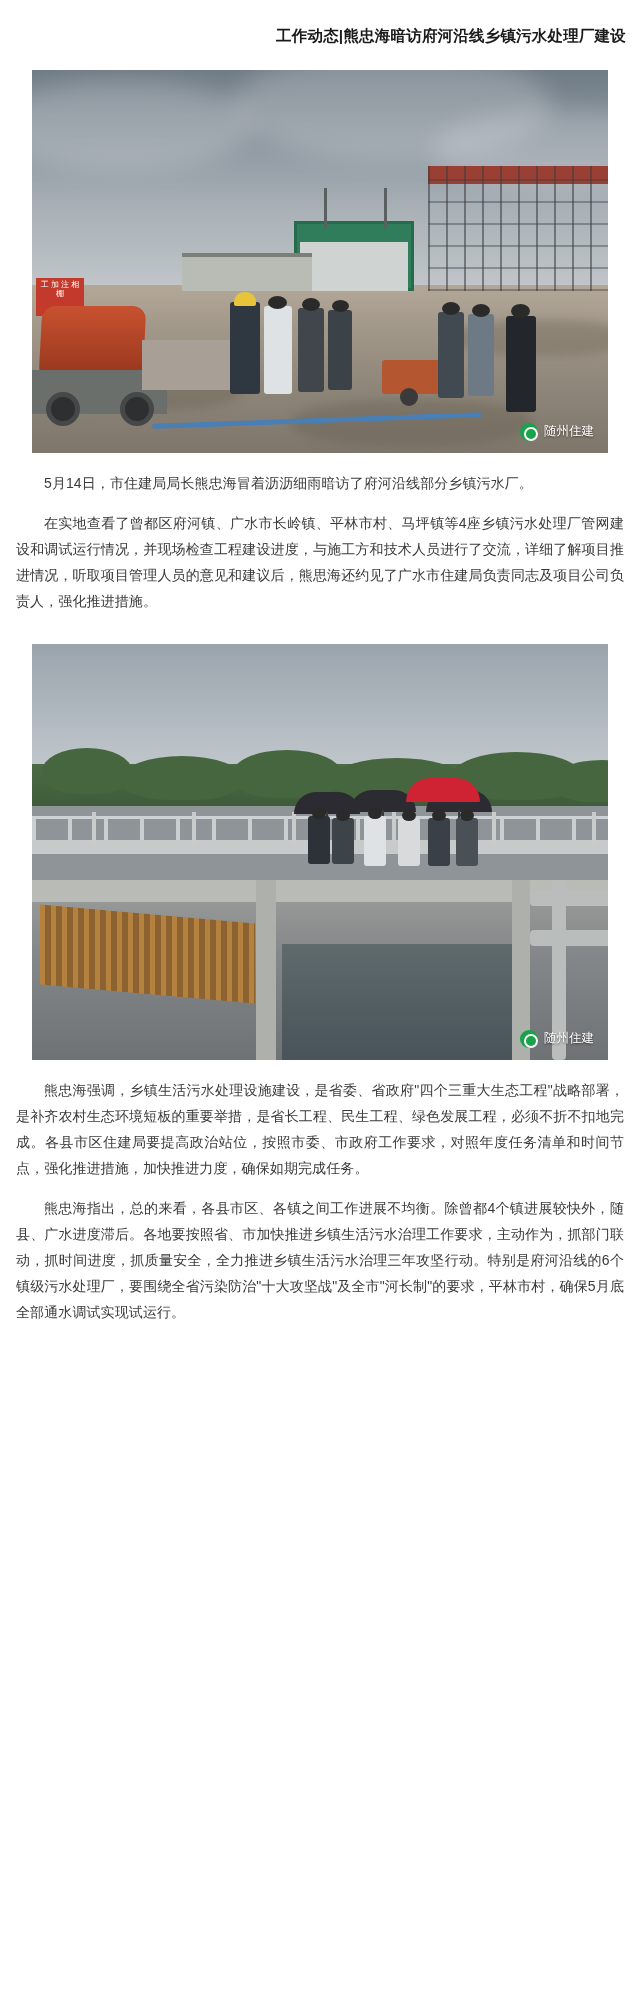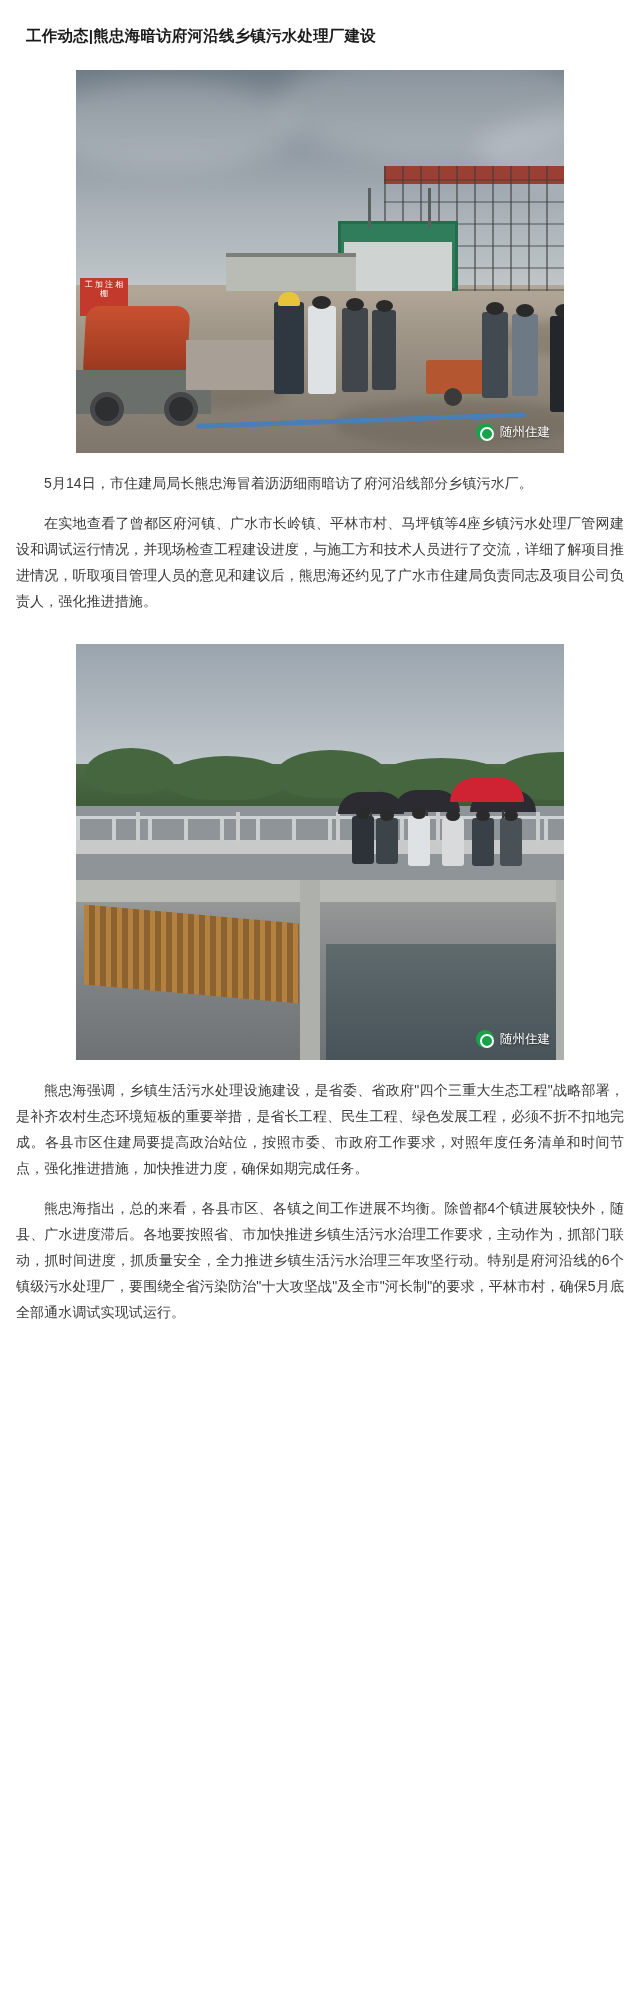--- a/index.html
+++ b/index.html
@@ -17,26 +17,27 @@
     width: 640px;
     position: relative;
     background: #ffffff;
     padding: 0;
   }
   .article-title {
     font-size: 15.5px;
     font-weight: bold;
     color: #1a1a1a;
     line-height: 1.5;
-    padding: 14px 14px 12px 26px;
+    padding: 14px 14px 12px 16px;
     letter-spacing: 0.2px;
+    text-align: right;
   }
   .photo {
     position: relative;
-    width: 488px;
+    width: 576px;
     margin: 0 auto;
     overflow: hidden;
     display: block;
   }
   .photo-1 { height: 383px; }
   .photo-2 { height: 416px; }
 
   
   .p1-sky {
     position: absolute; left:0; top:0; width:100%; height:215px;
@@ -180,21 +181,21 @@
   .p2-post {
     position:absolute; width:4px; background:#c9cccb;
   }
   .p2-pipe {
     position:absolute; background:#b9bdbb; border-radius:4px;
   }
 
   
   .watermark {
     position:absolute; right:14px; bottom:12px;
-    display:flex; align-items:center; gap:6px;
+    display:flex; gap:6px;
     color:#ffffff; font-size:12.5px;
     text-shadow: 0 1px 2px rgba(0,0,0,0.6);
   }
   .wm-logo {
     width:18px; height:18px; border-radius:50%;
     background:#17a34a; position:relative; flex:0 0 auto;
   }
   .wm-logo:before {
     content:""; position:absolute; left:4px; top:4px;
     width:10px; height:10px; border-radius:50%;

